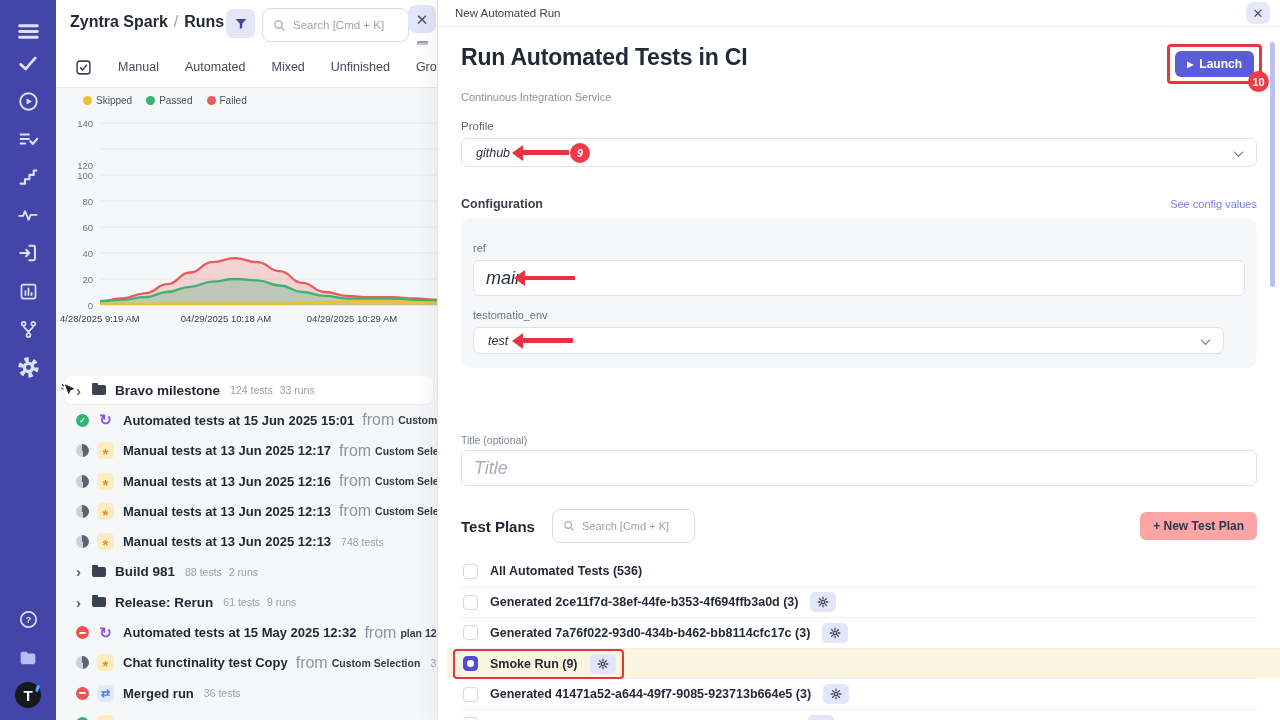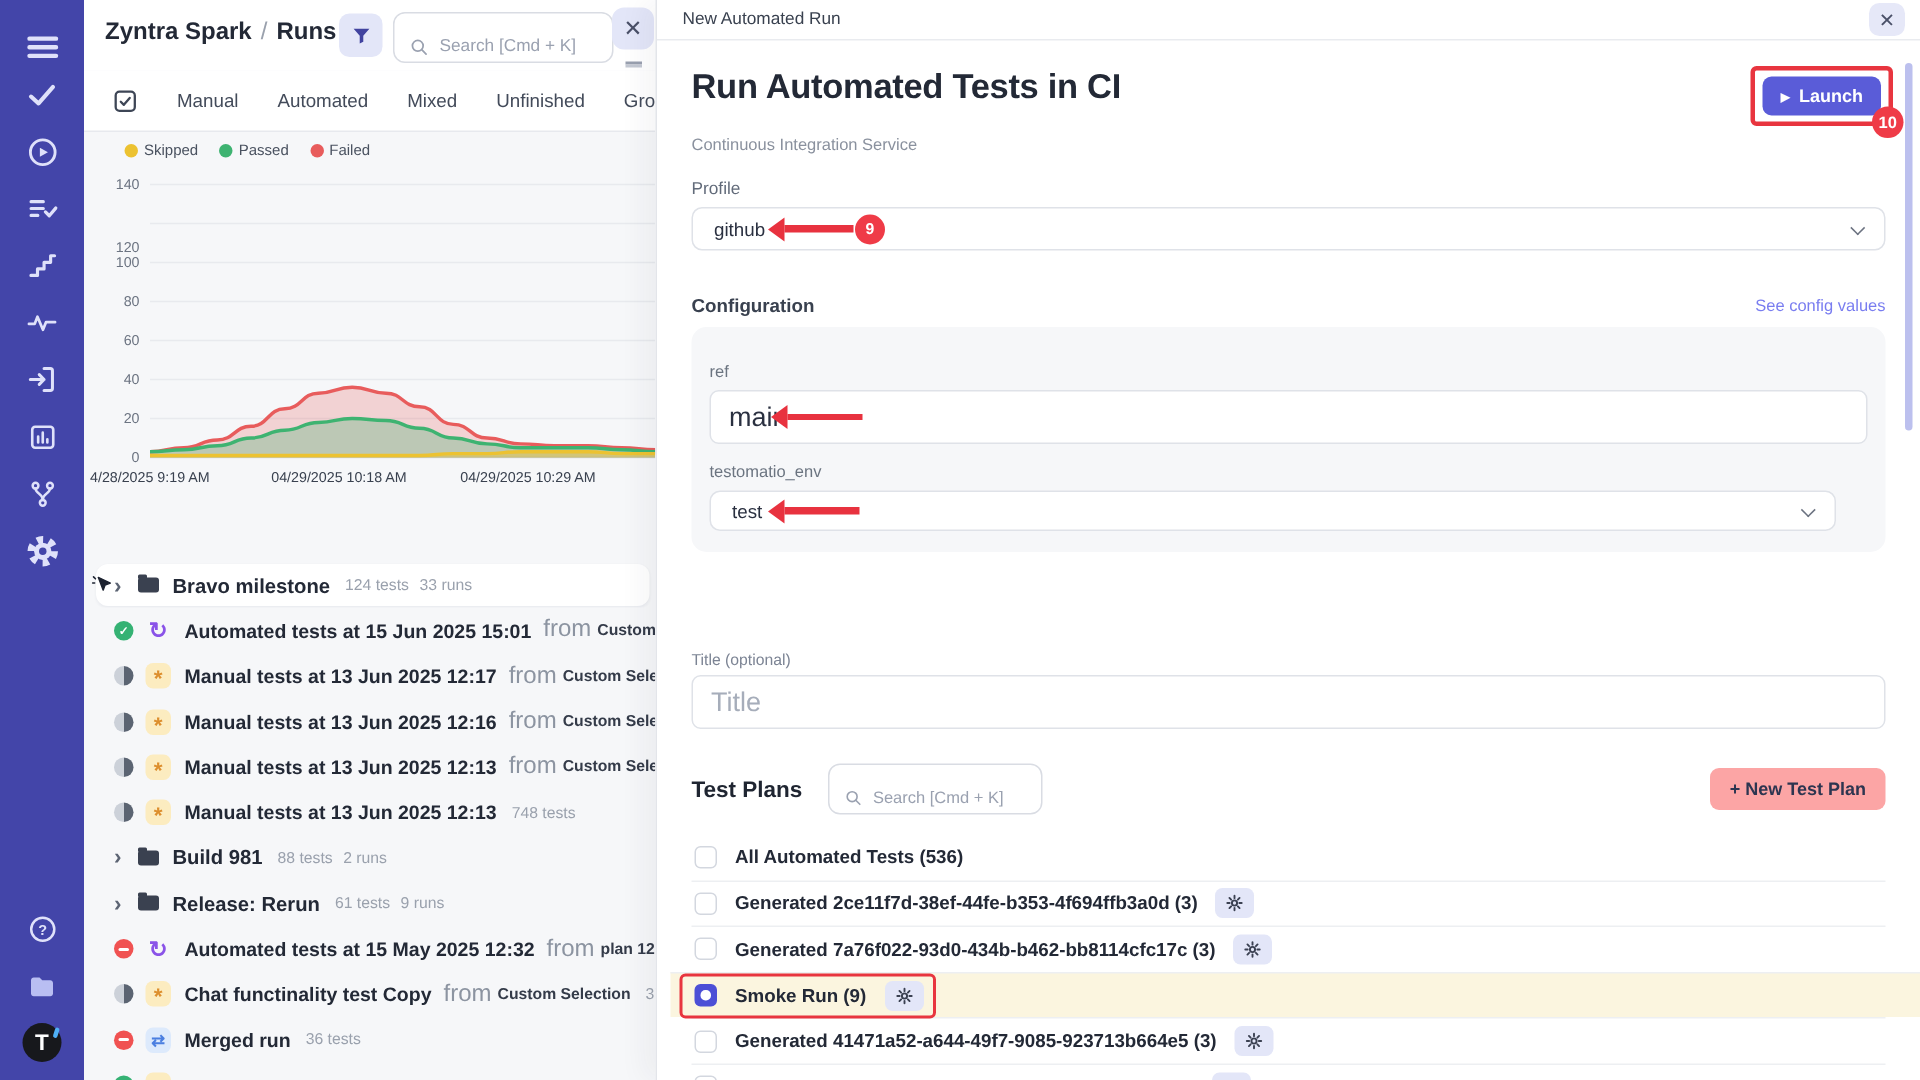--- a/index.html
+++ b/index.html
@@ -17,21 +17,21 @@
   .sb-logo { width:26px; height:26px; border-radius:50%; background:#17181c; color:#fff; display:flex; align-items:center; justify-content:center; font-weight:bold; font-size:15px; position:relative; }
   .sb-logo i { position:absolute; right:2px; top:3px; width:3px; height:7px; background:#4fb0f5; border-radius:2px; transform:rotate(18deg); font-style:normal; }
 
   
   .left-panel { position:absolute; left:56px; top:0; width:381px; height:720px; background:#f6f7f9; overflow:hidden; }
   .lp-header { position:relative; height:47px; background:#fff; }
   .breadcrumb { position:absolute; left:14px; top:13px; font-size:16px; white-space:nowrap; }
   .bc-project,.bc-page { font-weight:bold; color:#232936; }
   .bc-sep { color:#9aa1ad; margin:0 6px; font-weight:normal; }
   .filter-btn { position:absolute; left:170px; top:9px; width:29px; height:29px; background:#e3e6f8; border:none; border-radius:7px; display:flex; align-items:center; justify-content:center; cursor:pointer; }
-  .search-box { position:relative; display:flex; align-items:flex-start; gap:7px; background:#fff; border:1px solid #d9dce3; border-radius:8px; padding:16px 10px; color:#9aa1b0; }
+  .search-box { position:relative; display:flex; align-items:center; gap:7px; background:#fff; border:1px solid #d9dce3; border-radius:8px; padding:16px 10px; color:#9aa1b0; }
   .lp-search { position:absolute; left:206px; top:8px; width:147px; height:30px; }
   .search-ph { font-size:11.5px; color:#9aa1b0; white-space:nowrap; }
   .panel-close { position:absolute; left:352px; top:5px; width:28px; height:28px; background:#e3e6f8; border:none; border-radius:8px; font-size:15px; color:#4a5068; cursor:pointer; line-height:1; }
   .mini-sort { position:absolute; left:361px; top:41px; width:11px; height:3px; border-top:2px solid #99a0af; border-bottom:2px solid #c3c8d2; }
 
   .lp-tabs { height:41px; background:#fff; border-bottom:1px solid #e7e9ee; display:flex; align-items:center; padding-left:19px; gap:26px; }
   .tab { font-size:12.5px; color:#434b5a; cursor:pointer; white-space:nowrap; }
 
   
   .lp-chart { position:absolute; top:88px; left:0; width:381px; height:246px; }
@@ -77,21 +77,21 @@
   .head-row h1 { font-size:23px; font-weight:bold; color:#232936; letter-spacing:-.2px; }
   .launch-wrap { position:relative; border:3px solid #e8353f; border-radius:4px; padding:4px 5px; margin-right:-5px; }
   .launch-btn { display:flex; align-items:center; gap:6px; background:#5a5cd8; color:#fff; border:none; border-radius:6px; height:26px; padding:0 12px; font-size:12px; font-weight:600; cursor:pointer; }
   .launch-btn .play { font-size:8px; }
   .num-badge { width:21px; height:21px; border-radius:50%; background:#ef3b47; color:#fff; font-size:11px; font-weight:bold; display:flex; align-items:center; justify-content:center; }
   .b10 { position:absolute; right:-10px; bottom:-11px; }
   .subtitle { margin-top:7px; font-size:11px; color:#8a919e; }
   .field-label { margin-top:17px; margin-bottom:6px; font-size:11.5px; color:#626b7a; }
   .field-label.sm { margin-top:0; font-size:11px; color:#6b7480; }
   .field-label.xs { font-size:10.5px; color:#7c8494; margin-bottom:4px; }
-  .select, .text-input { position:relative; display:flex; align-items:center; background:#fff; border:1px solid #dfe2e8; border-radius:7px; padding:0 14px; font-size:12.5px; color:#2a3040; }
+  .select, .text-input { position:relative; display:flex; align-items:center; background:#fff; border:1px solid #dfe2e8; border-radius:7px; padding:0 14px; font-size:12.5px; color:#2a3040;font-style:italic; }
   .select { height:29px; cursor:pointer; }
   .text-input { height:26px; border-radius:6px; padding:17px 12px; font-size:18px; }
   .chev { position:absolute; right:14px; top:50%; width:7px; height:7px; border-right:1.7px solid #6b7280; border-bottom:1.7px solid #6b7280; transform:translateY(-65%) rotate(45deg); }
   .red-arrow { position:absolute; height:4.5px; background:#e8323f; top:50%; margin-top:-2.2px; }
   .red-arrow::before { content:""; position:absolute; left:-11px; top:50%; margin-top:-8px; border-top:8px solid transparent; border-bottom:8px solid transparent; border-right:11px solid #e8323f; }
   .ar-profile { left:61px; width:46px; }
   .ar-ref { left:51px; width:50px; }
   .ar-env { left:49px; width:50px; }
   .b9 { position:absolute; left:108px; top:4px; width:20px; height:20px; font-size:10.5px; }
   .config-row { margin-top:30px; display:flex; justify-content:space-between; align-items:center; }

